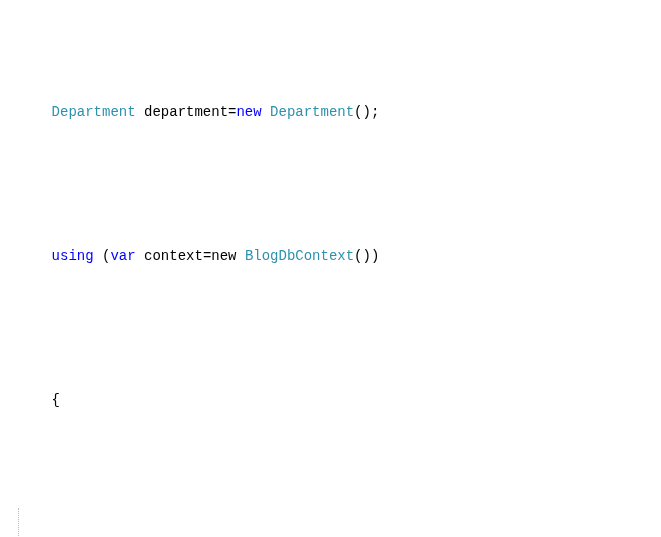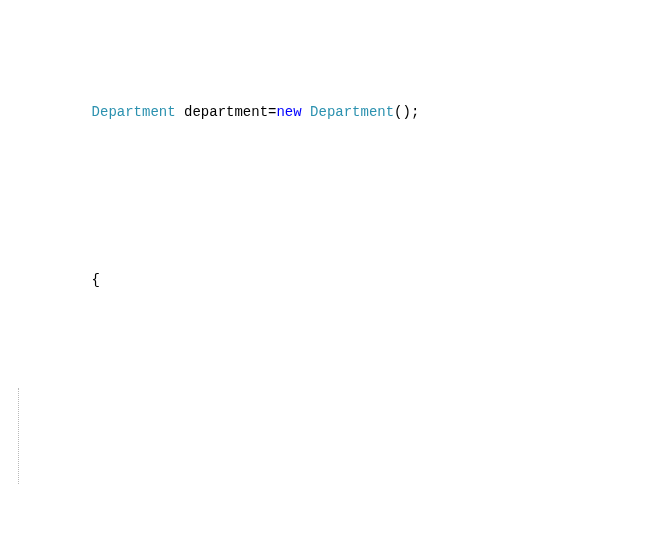--- a/index.html
+++ b/index.html
@@ -27,34 +27,37 @@
     top: 0;
     bottom: 0;
     pointer-events: none;
   }
   .guide {
     position: absolute;
     top: 0;
     bottom: 0;
     border-left: 1px dotted #b8b8b8;
   }
-  .txt { white-space: pre; margin-left: 40px; }
+  .txt { white-space: pre; }
   .kw { color: #0000ff; }
   .type { color: #2b91af; }
   .plain { color: #000000; }
 </style>
 </head>
 <body>
 
 <div class="code-editor">
 
   <div class="line">
     <span class="txt"><span class="type">Department</span><span class="plain"> </span><span class="plain">department</span><span class="plain">=</span><span class="kw">new</span><span class="plain"> </span><span class="type">Department</span><span class="plain">();</span></span>
   </div>
 
+  <div class="line">
+    <span class="txt"><span class="kw">using</span><span class="plain"> (</span><span class="kw">var</span><span class="plain"> </span><span class="plain">context</span><span class="plain">=new </span><span class="type">BlogDbContext</span><span class="plain">())</span></span>
+  </div>
 
   <div class="line">
     <span class="txt plain">{</span>
   </div>
 
   <div class="line">
     <div class="guide-container"><div class="guide" style="left:0px"></div></div>
     
   </div>
 

